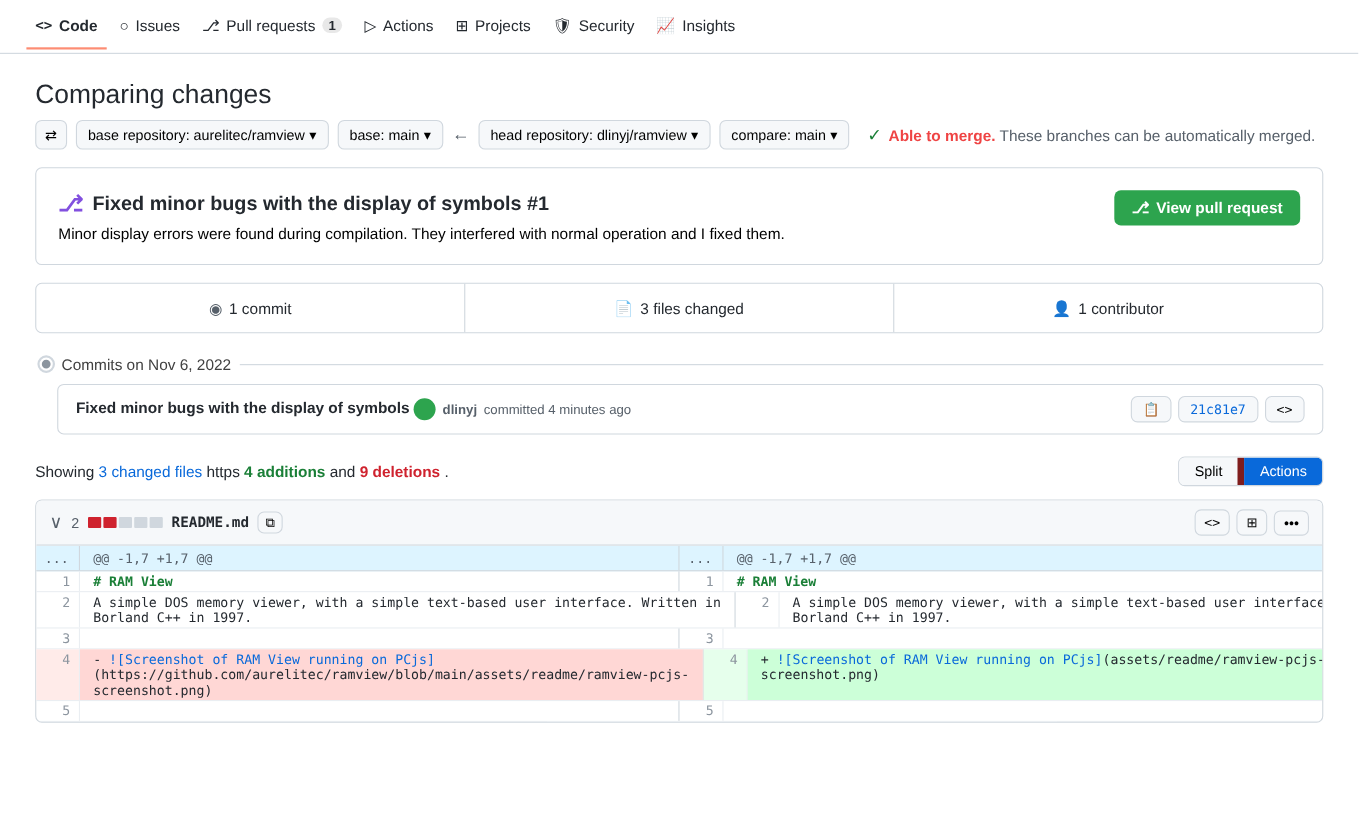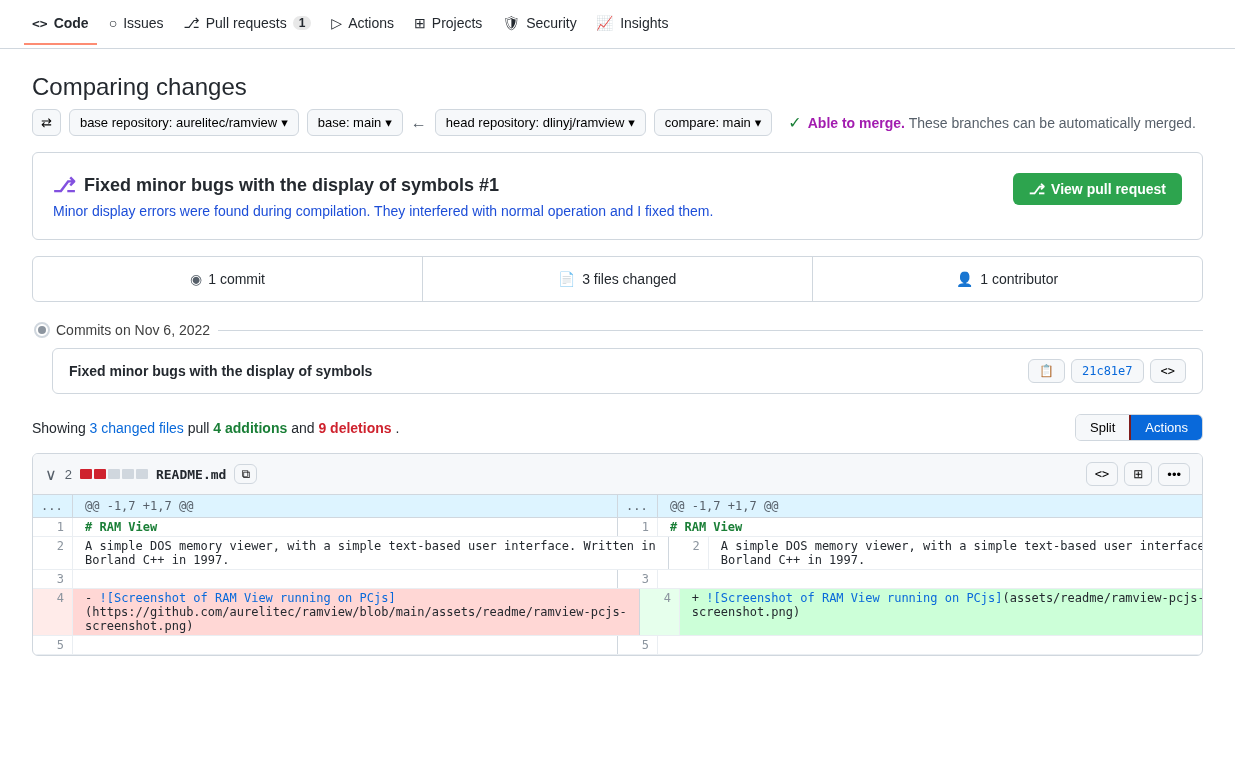--- a/index.html
+++ b/index.html
@@ -18,21 +18,21 @@
 
     
     .compare-row { display: flex; align-items: center; gap: 8px; margin-bottom: 16px; flex-wrap: wrap; }
     .compare-select { display: flex; align-items: center; gap: 4px; border: 1px solid #d0d7de; border-radius: 6px; padding: 5px 10px; font-size: 13px; cursor: pointer; background: #f6f8fa; }
     .merge-status { display: flex; align-items: center; gap: 6px; color: #1a7f37; font-size: 14px; margin-left: 8px; }
 
     
     .pr-card { border: 1px solid #d0d7de; border-radius: 6px; padding: 20px 20px; margin-bottom: 16px; display: flex; align-items: flex-start; justify-content: space-between; }
     .pr-info { display: flex; flex-direction: column; gap: 6px; }
     .pr-title { display: flex; align-items: center; gap: 8px; font-size: 18px; font-weight: 600; }
-    .pr-desc { color: #1d4ed8; font-size: 14px; cursor: pointer; text-decoration: none; }
+    .pr-desc { color: #000000; font-size: 14px; cursor: pointer; text-decoration: none; }
     .view-pr-btn { background: #2da44e; color: #fff; border: none; border-radius: 6px; padding: 8px 16px; font-size: 14px; font-weight: 600; cursor: pointer; display: flex; align-items: center; gap: 6px; white-space: nowrap; }
 
     
     .stats-row { display: flex; border: 1px solid #d0d7de; border-radius: 6px; margin-bottom: 20px; }
     .stat-item { flex: 1; display: flex; align-items: center; justify-content: center; gap: 6px; padding: 14px 16px; border-right: 1px solid #d0d7de; font-size: 14px; }
     .stat-item:last-child { border-right: none; }
 
     
     .commits-section { margin-bottom: 20px; }
     .commit-row { border: 1px solid #d0d7de; border-radius: 6px; padding: 10px 16px; display: flex; align-items: center; justify-content: space-between; margin-left: 20px; }
@@ -40,21 +40,21 @@
     .commit-title { font-size: 14px; font-weight: 600; }
     .commit-meta { display: flex; align-items: center; gap: 6px; font-size: 12px; color: #57606a; }
     .commit-avatar { width: 20px; height: 20px; border-radius: 50%; background: #2da44e; display: inline-block; }
     .commit-right { display: flex; align-items: center; gap: 6px; }
     .commit-btn { border: 1px solid #d0d7de; background: #f6f8fa; border-radius: 6px; padding: 4px 10px; font-size: 12px; cursor: pointer; }
     .commit-hash { font-family: ui-monospace, monospace; font-size: 12px; color: #0969da; }
 
     
     .changed-files-bar { display: flex; align-items: center; justify-content: space-between; margin-bottom: 12px; }
     .view-toggle { display: flex; border: 1px solid #d0d7de; border-radius: 6px; overflow: hidden; }
-    .view-toggle-btn { padding: 5px 14px; font-size: 13px; cursor: pointer; background: #f6f8fa; border: none; border-right: 2px solid #7f1d1d; }
+    .view-toggle-btn { padding: 5px 14px; font-size: 13px; cursor: pointer; background: #f6f8fa; border: none; border-right: 6px solid #7f1d1d; }
     .view-toggle-btn:last-child { border-right: none; }
     .view-toggle-btn.active { background: #0969da; color: #fff; }
 
     
     .file-diff { border: 1px solid #d0d7de; border-radius: 6px; margin-bottom: 16px; overflow: hidden; }
     .file-diff-header { display: flex; align-items: center; justify-content: space-between; padding: 8px 12px; background: #f6f8fa; border-bottom: 1px solid #d0d7de; }
     .file-diff-header-left { display: flex; align-items: center; gap: 8px; font-size: 13px; }
     .file-diff-header-right { display: flex; align-items: center; gap: 6px; }
     .file-diff-header-btn { border: 1px solid #d0d7de; background: #f6f8fa; border-radius: 6px; padding: 4px 8px; font-size: 12px; cursor: pointer; }
     .diff-stats { display: flex; gap: 2px; align-items: center; }
@@ -122,21 +122,21 @@
       <span>head repository: dlinyj/ramview</span>
       <span>▾</span>
     </button>
     <button class="compare-select">
       <span>compare: main</span>
       <span>▾</span>
     </button>
     <span class="merge-status">
       <span style="color: #1a7f37; font-size: 16px;">✓</span>
       <span>
-        <strong style="color: #a21caf;">Able to merge.</strong>
+        <strong style="color: #ef4444;">Able to merge.</strong>
         <span style="color: #57606a;">These branches can be automatically merged.</span>
       </span>
     </span>
   </div>
 
   <div class="pr-card">
     <div class="pr-info">
       <div class="pr-title">
         <span style="color: #8250df; font-size: 20px;">⎇</span>
         <span>Fixed minor bugs with the display of symbols #1</span>
@@ -166,36 +166,41 @@
 
   <div class="commits-section">
     <div style="display: flex; align-items: center; gap: 8px; margin-bottom: 10px; padding-left: 4px;">
       <span style="width: 12px; height: 12px; border-radius: 50%; background: #8c959f; border: 2px solid #fff; outline: 2px solid #d0d7de; display: inline-block; flex-shrink: 0;"></span>
       <span style="font-size: 14px; color: #404040; white-space: nowrap;">Commits on Nov 6, 2022</span>
       <div style="flex: 1; height: 1px; background: #d0d7de;"></div>
     </div>
     <div class="commit-row">
       <div class="commit-left">
         <span class="commit-title">Fixed minor bugs with the display of symbols</span>
+        <div class="commit-meta">
+          <span class="commit-avatar"></span>
+          <span style="font-weight: 600;">dlinyj</span>
+          <span>committed 4 minutes ago</span>
+        </div>
       </div>
       <div class="commit-right">
         <button class="commit-btn" title="Copy full SHA">📋</button>
         <a href="#" class="commit-btn commit-hash" style="font-family: monospace; color: #0969da; text-decoration: none;">21c81e7</a>
         <button class="commit-btn" style="font-family: monospace;">&lt;&gt;</button>
       </div>
     </div>
   </div>
 
   <div class="changed-files-bar">
     <div style="font-size: 14px;">
       <span>Showing</span>
       <span style="color: #0969da;">
         <a href="#" style="color: #0969da; text-decoration: none;">3 changed files</a>
       </span>
-      <span>pull</span>
+      <span>https</span>
       <strong style="color: #1a7f37;">4 additions</strong>
       <span>and</span>
       <strong style="color: #cf222e;">9 deletions</strong>
       <span>.</span>
     </div>
     <div class="view-toggle">
       <button class="view-toggle-btn">Split</button>
       <button class="view-toggle-btn active">Actions</button>
     </div>
   </div>

